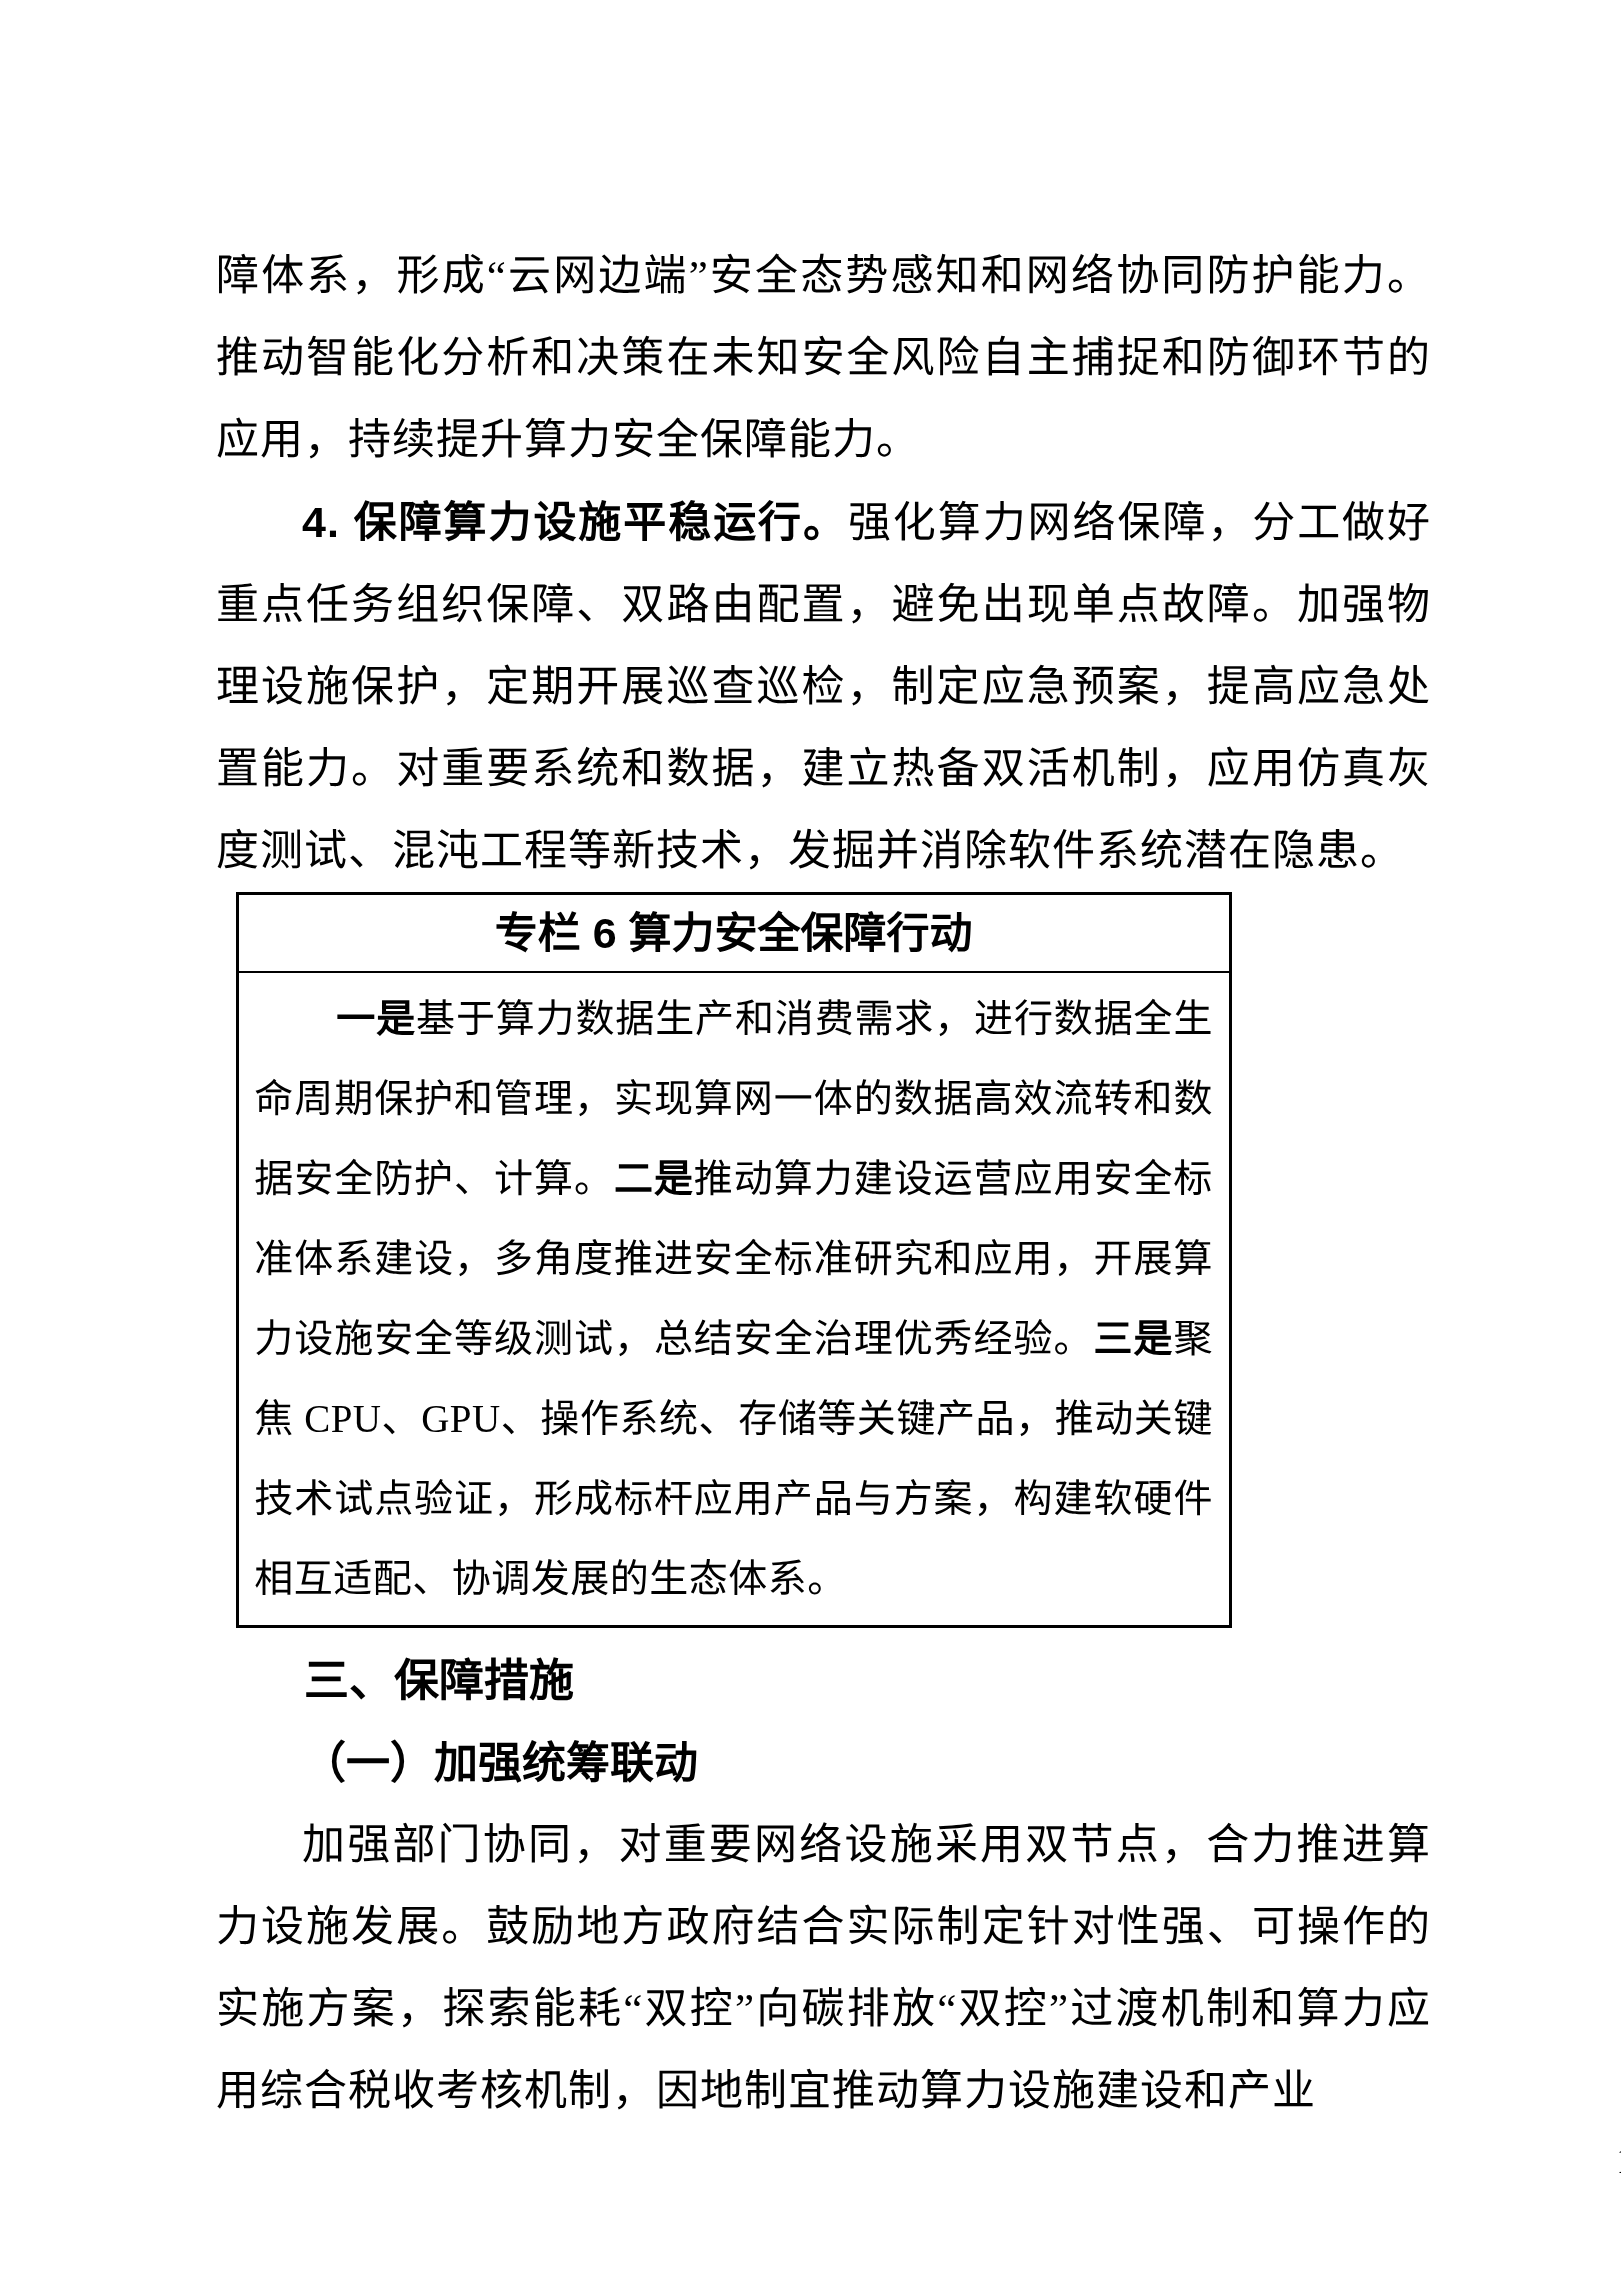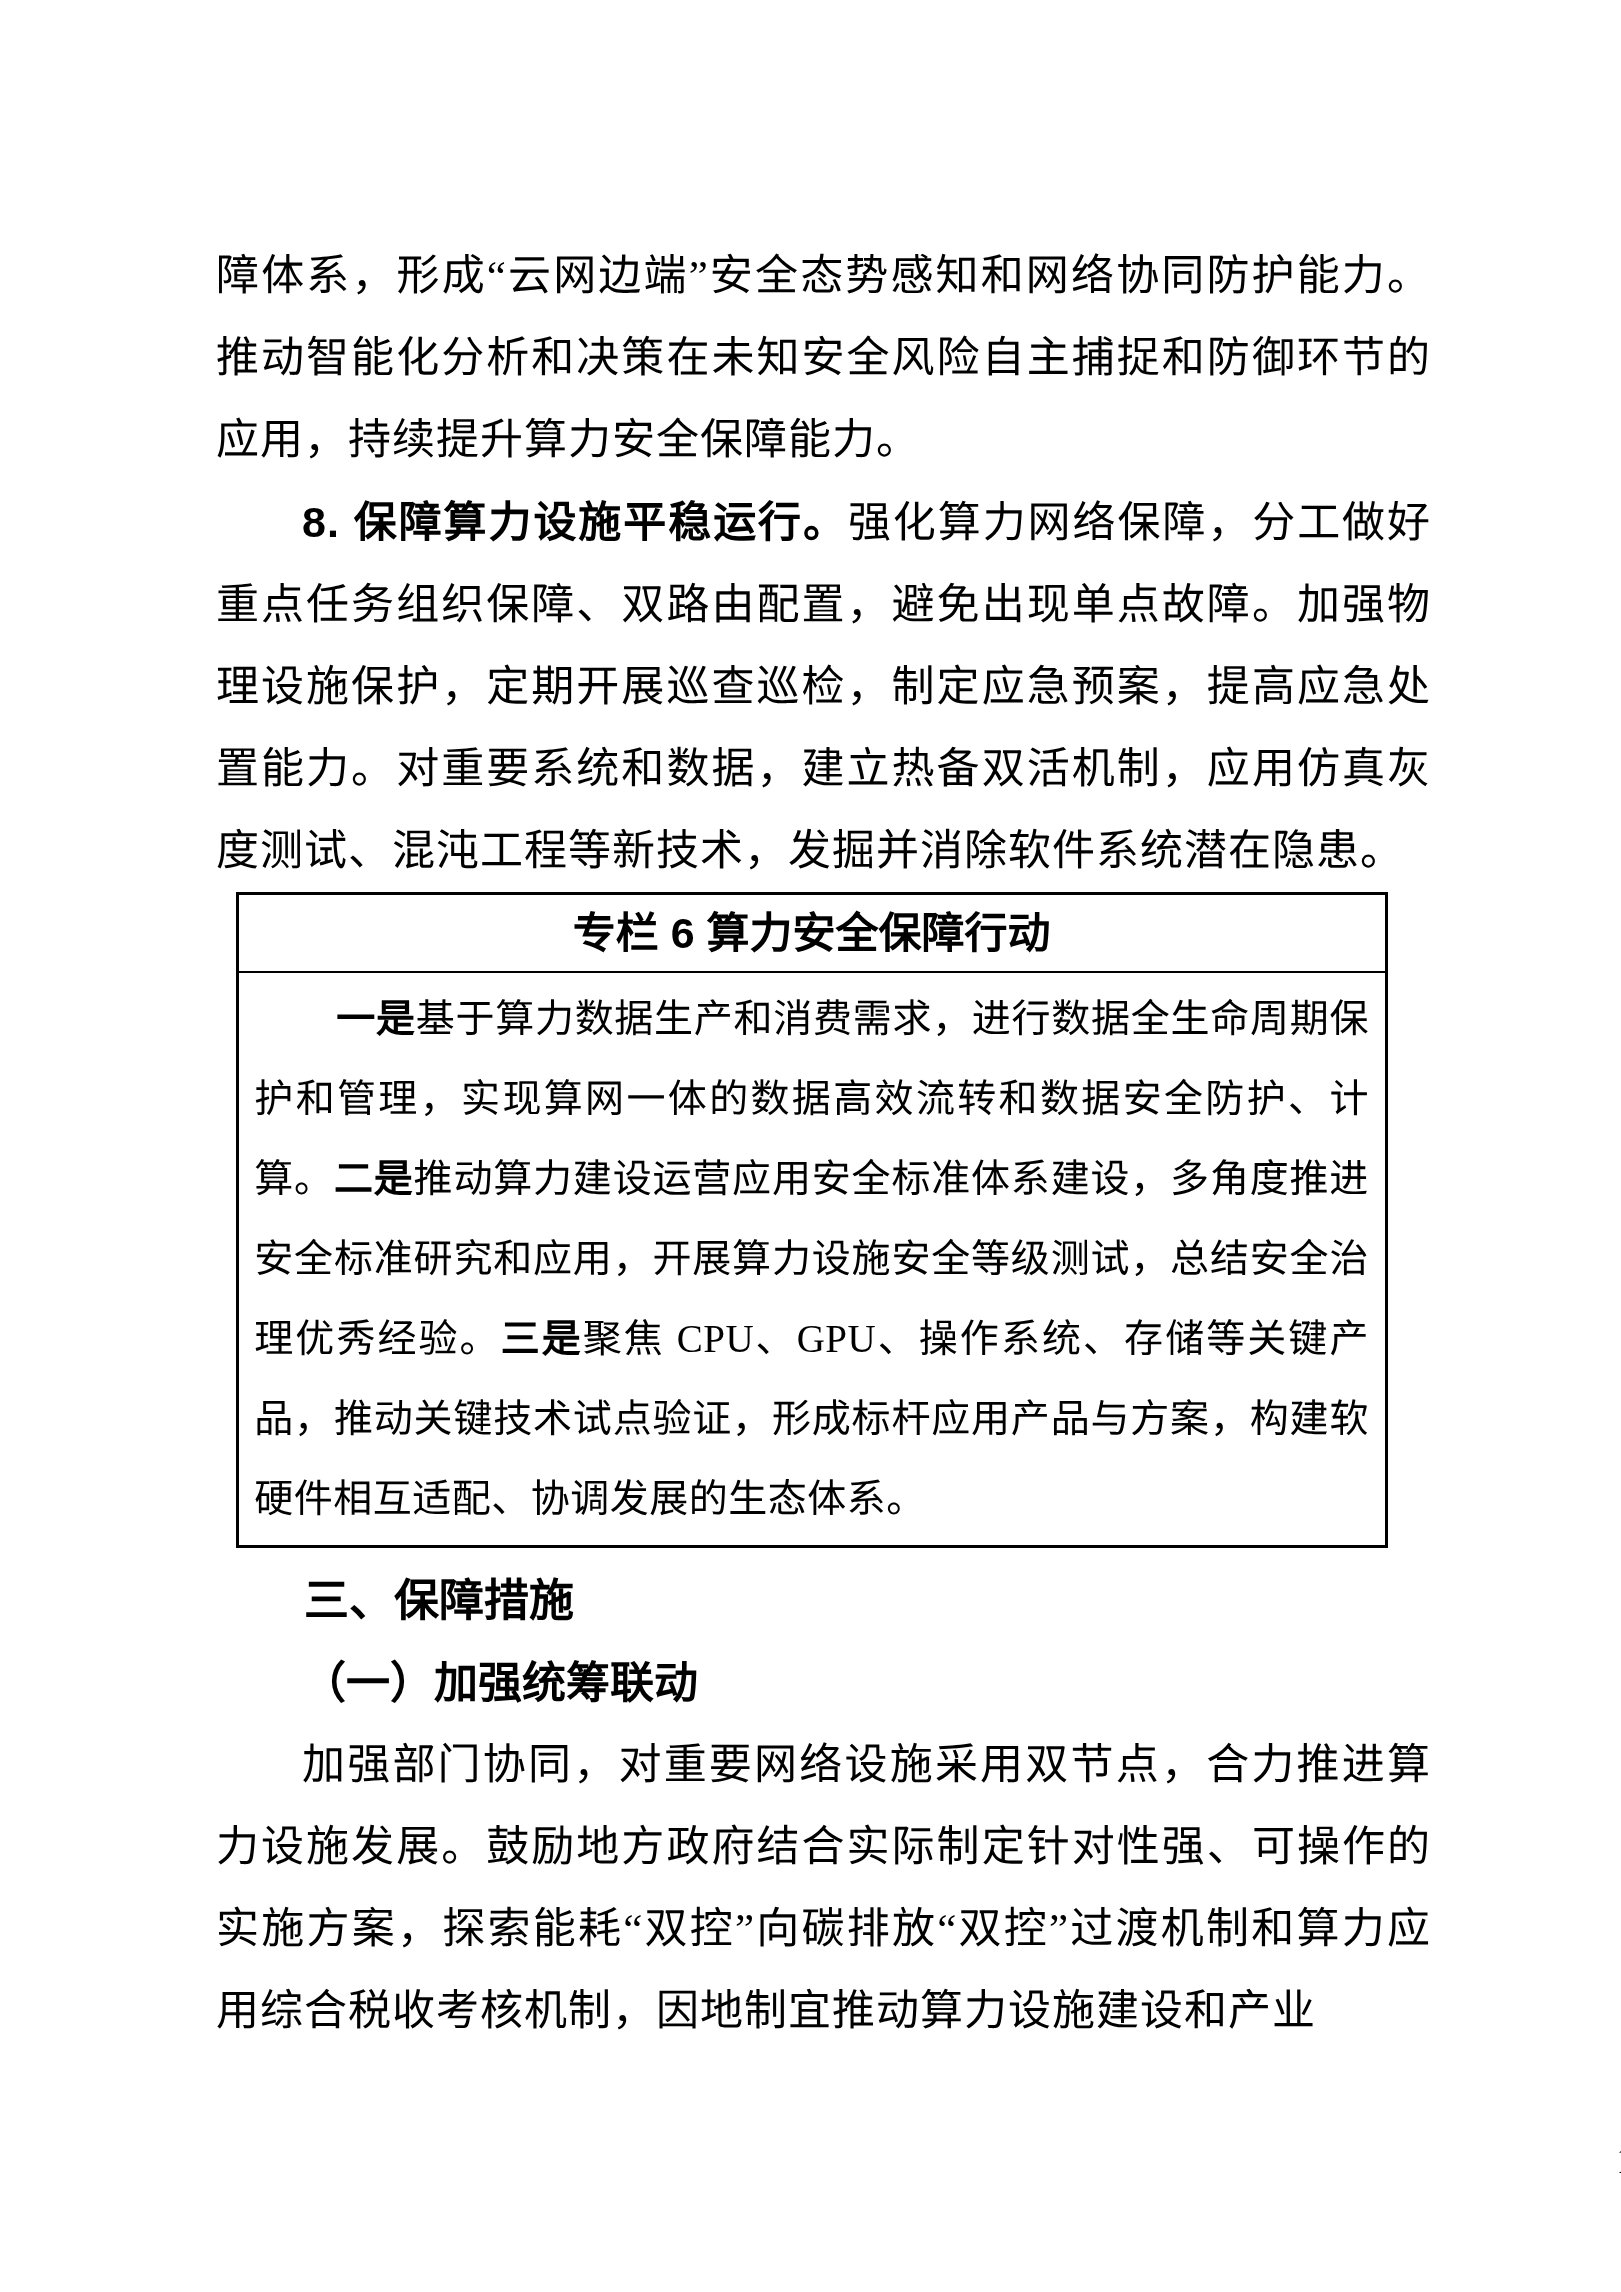--- a/index.html
+++ b/index.html
@@ -28,21 +28,21 @@
     color: #000000;
   }
   .indent { text-indent: 86px; }
   .no-indent { text-indent: 0; }
   .lead-bold {
     font-weight: bold;
     font-family: "Liberation Sans", "DejaVu Sans", sans-serif;
   }
   
   .callout {
-    width: 1152px;
+    width: 996px;
     margin-left: 19.6px;
     border: 3.9px solid #000000;
     background: #ffffff;
   }
   .callout-header {
     height: 78px;
     line-height: 76px;
     text-align: center;
     font-size: 43px;
     font-weight: bold;
@@ -88,21 +88,21 @@
   }
 </style>
 </head>
 <body>
 
 <div class="page">
   <div class="content">
 
     <p class="body-text no-indent">障体系，形成“云网边端”安全态势感知和网络协同防护能力。推动智能化分析和决策在未知安全风险自主捕捉和防御环节的应用，持续提升算力安全保障能力。</p>
 
-    <p class="body-text indent"><span class="lead-bold">8. 保障算力设施平稳运行。</span><span>强化算力网络保障，分工做好重点任务组织保障、双路由配置，避免出现单点故障。加强物理设施保护，定期开展巡查巡检，制定应急预案，提高应急处置能力。对重要系统和数据，建立热备双活机制，应用仿真灰度测试、混沌工程等新技术，发掘并消除软件系统潜在隐患。</span></p>
+    <p class="body-text indent"><span class="lead-bold">4. 保障算力设施平稳运行。</span><span>强化算力网络保障，分工做好重点任务组织保障、双路由配置，避免出现单点故障。加强物理设施保护，定期开展巡查巡检，制定应急预案，提高应急处置能力。对重要系统和数据，建立热备双活机制，应用仿真灰度测试、混沌工程等新技术，发掘并消除软件系统潜在隐患。</span></p>
 
     <div class="callout">
       <div class="callout-header">专栏 6 算力安全保障行动</div>
       <div class="callout-body"><span class="seg-bold">一是</span><span>基于算力数据生产和消费需求，进行数据全生命周期保护和管理，实现算网一体的数据高效流转和数据安全防护、计算。</span><span class="seg-bold">二是</span><span>推动算力建设运营应用安全标准体系建设，多角度推进安全标准研究和应用，开展算力设施安全等级测试，总结安全治理优秀经验。</span><span class="seg-bold">三是</span><span>聚焦 CPU、GPU、操作系统、存储等关键产品，推动关键技术试点验证，形成标杆应用产品与方案，构建软硬件相互适配、协调发展的生态体系。</span></div>
     </div>
 
     <h2 class="section-heading">三、保障措施</h2>
 
     <h3 class="subsection-heading">（一）加强统筹联动</h3>
 

